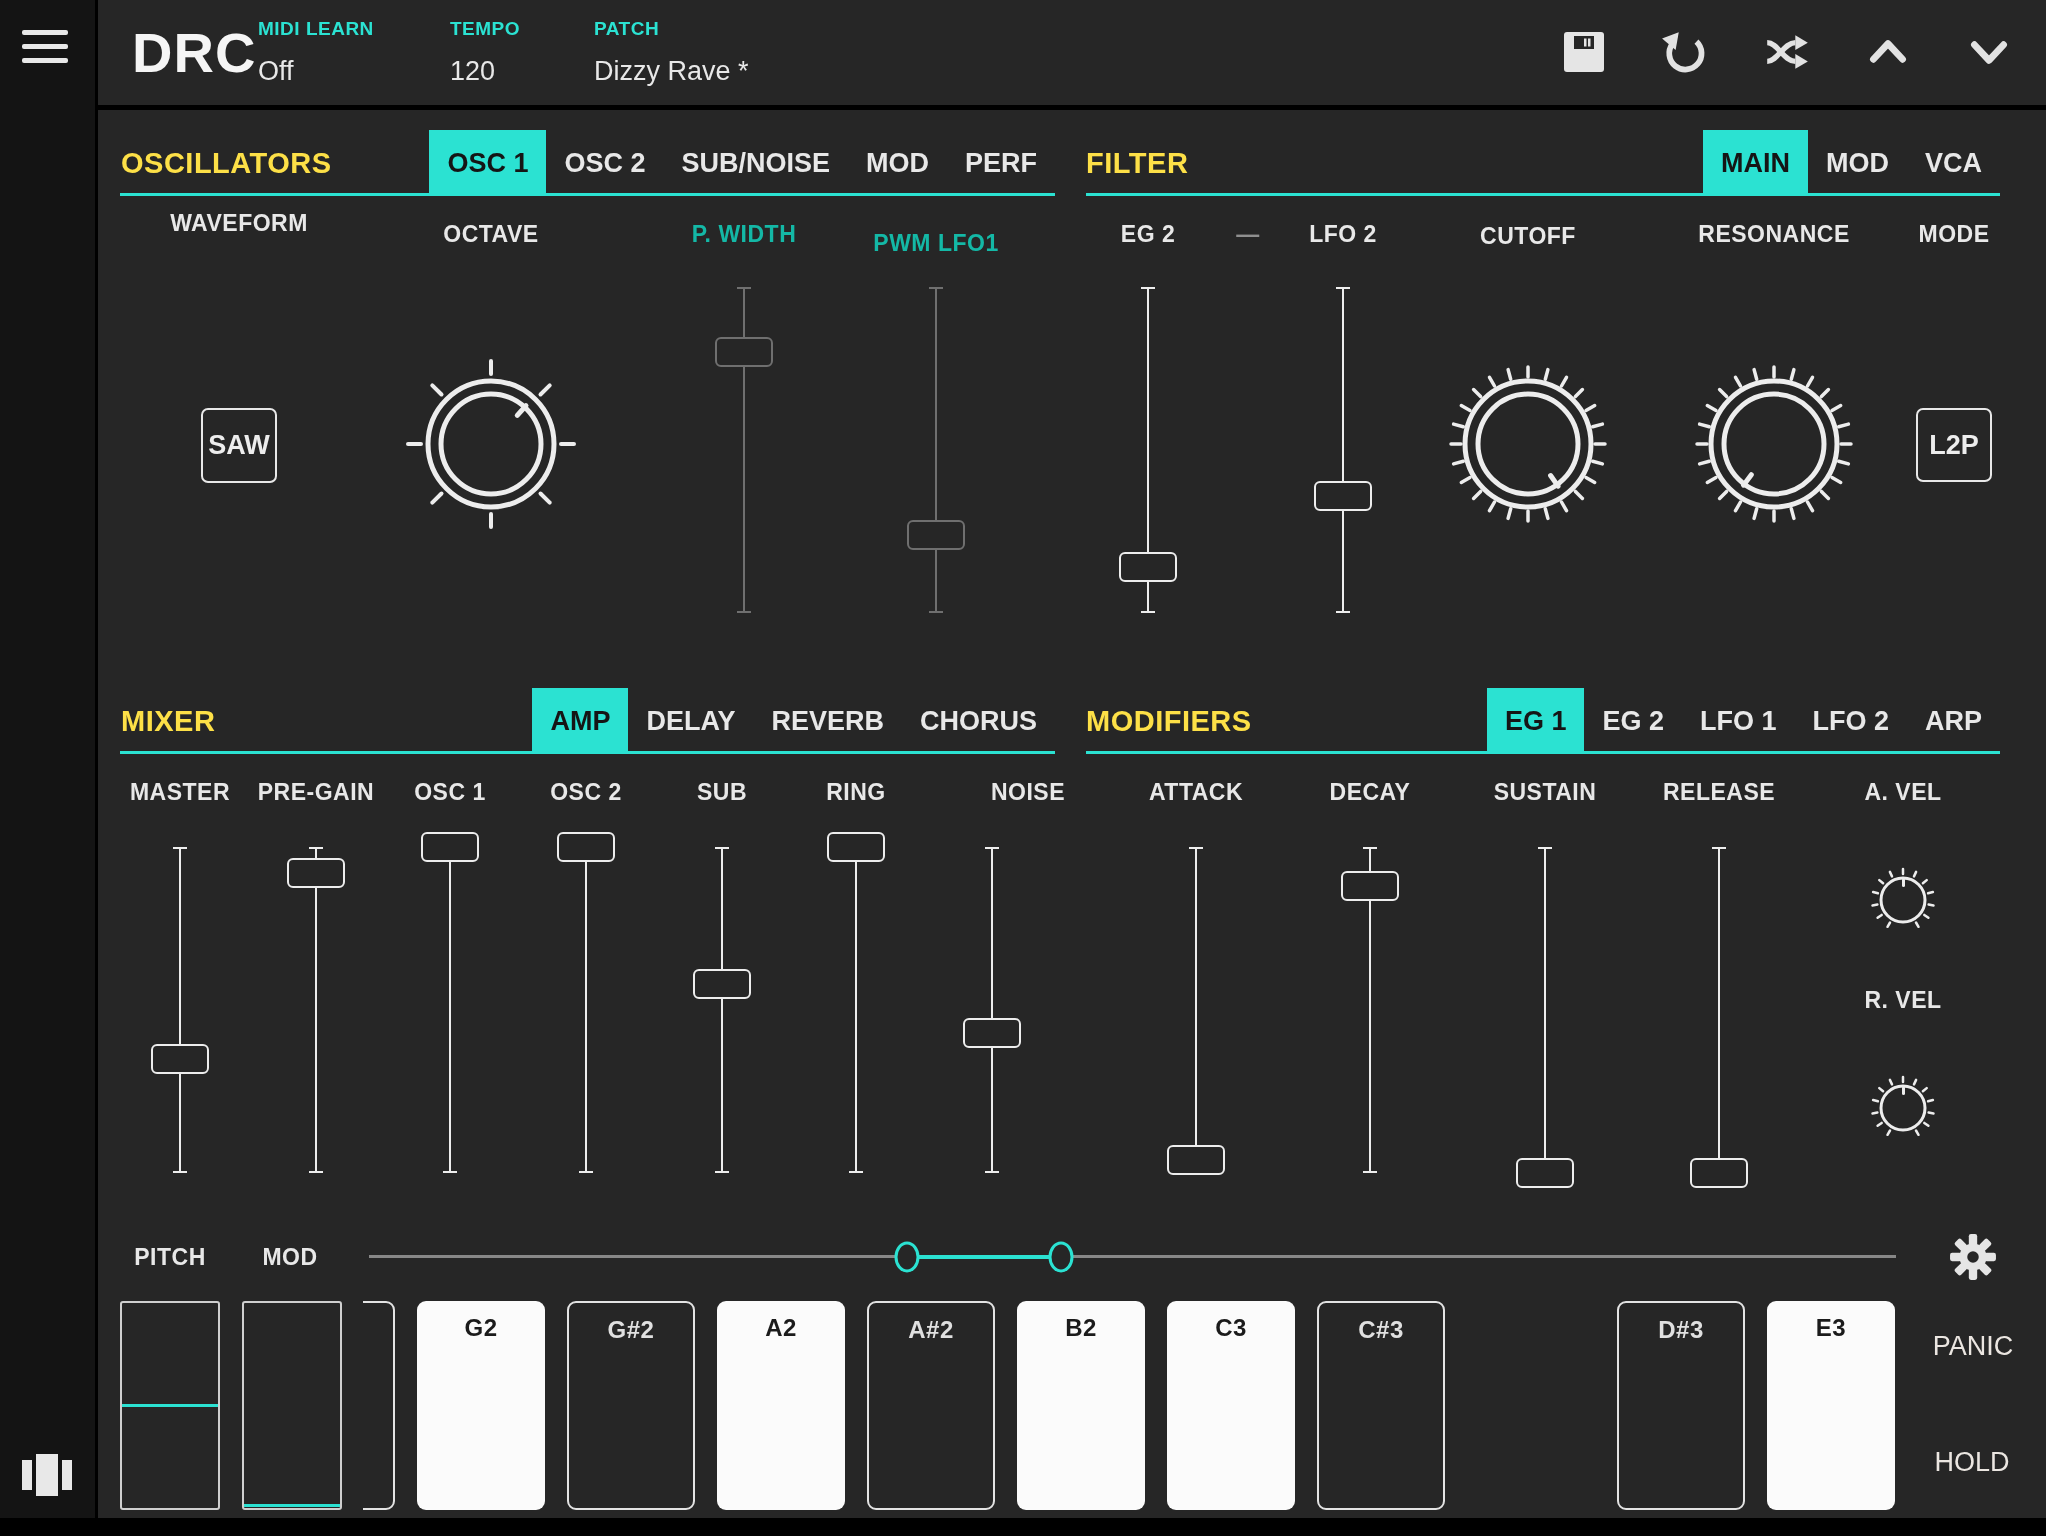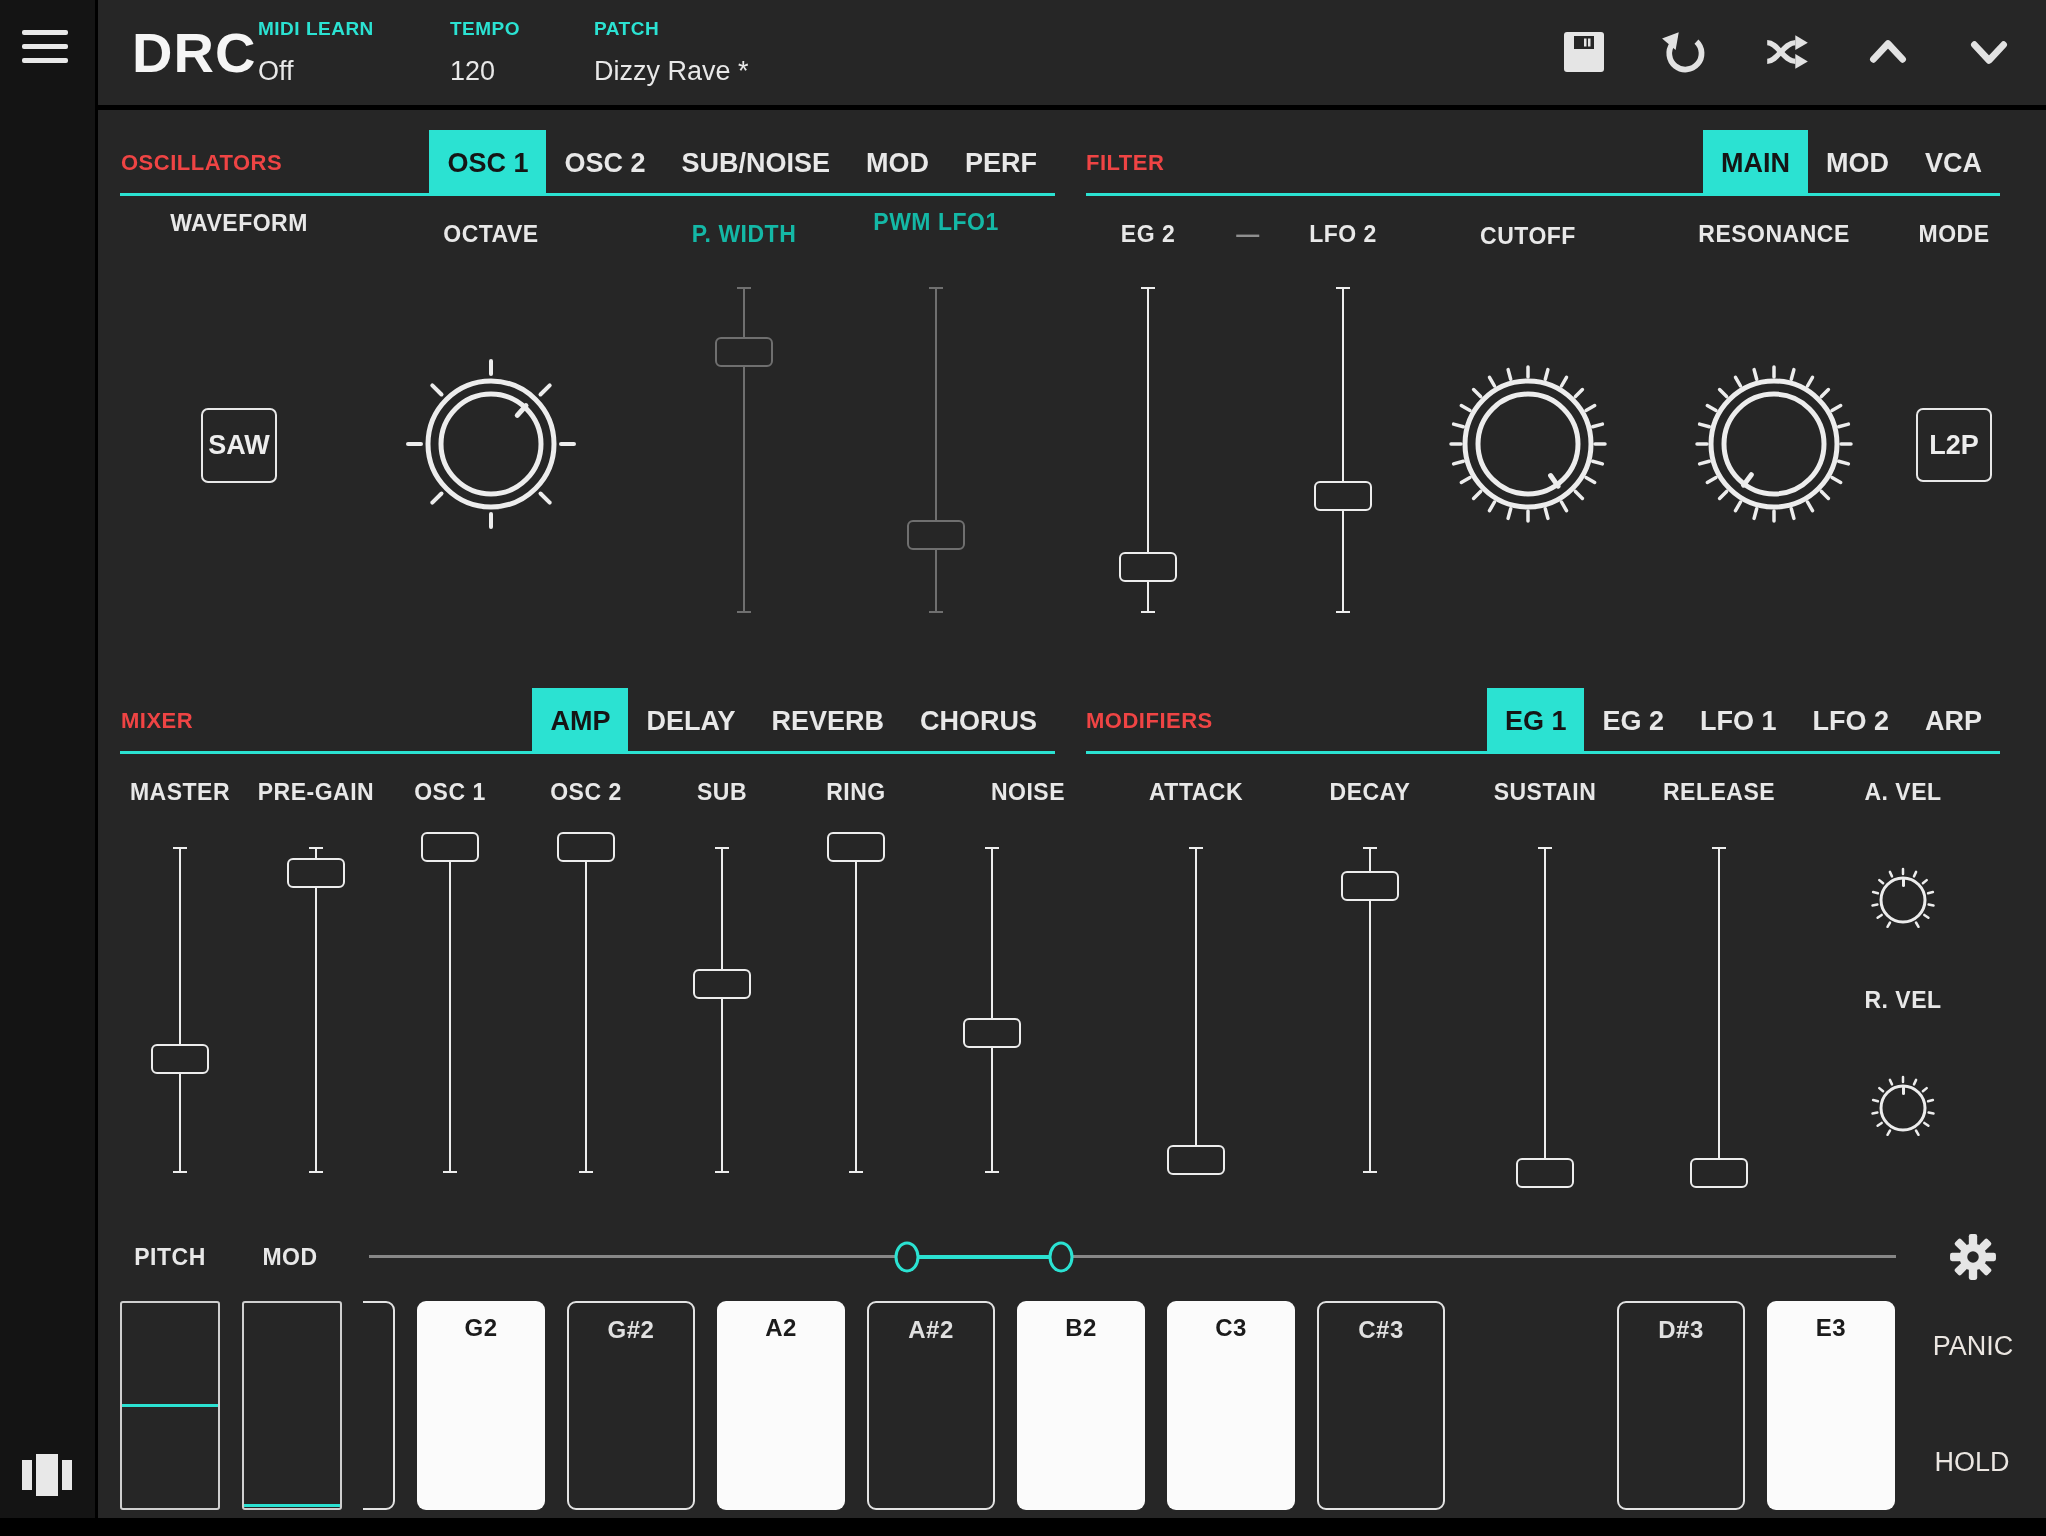--- a/index.html
+++ b/index.html
@@ -25,22 +25,22 @@
   .logo{position:absolute;left:132px;top:0;height:105px;line-height:105px;font-size:56px;font-weight:700;
         color:#f5f5f5;letter-spacing:1px;}
   .tfield{position:absolute;top:0;height:105px;}
   .tfield .flabel{position:absolute;top:18px;font-size:19px;font-weight:600;color:#2be2d2;letter-spacing:.5px;white-space:nowrap;}
   .tfield .fvalue{position:absolute;top:56px;font-size:27px;font-weight:400;color:#e8e8e8;white-space:nowrap;}
   .ibtn{position:absolute;top:20px;width:64px;height:64px;background:none;border:none;cursor:pointer;
         display:flex;align-items:center;justify-content:center;padding:0;}
   .ibtn svg{stroke:#e2e2e2;fill:none;}
 
   
-  .stitle{position:absolute;height:66px;display:flex;align-items:center;color:#ef4444;
-          font-weight:700;font-size:22px;letter-spacing:.5px;white-space:nowrap;}
+  .stitle{position:absolute;height:66px;display:flex;align-items:center;color:#fde047;
+          font-weight:700;font-size:29px;letter-spacing:.5px;white-space:nowrap;}
   .tabs{position:absolute;height:66px;display:flex;justify-content:flex-end;align-items:stretch;}
   .tab{display:flex;align-items:center;padding:0 18px;font-weight:700;font-size:27px;color:#e8e8e8;
        cursor:pointer;white-space:nowrap;}
   .tab.active{background:#2be2d2;color:#151515;}
   .uline{position:absolute;height:3px;background:#2be2d2;}
 
   
   .clabel{position:absolute;transform:translateX(-50%);height:40px;display:flex;align-items:center;
           font-weight:700;font-size:23px;color:#e8e8e8;white-space:nowrap;letter-spacing:.5px;}
   .clabel.dim{color:#14b8a6;}
@@ -177,21 +177,21 @@
   <div class="tabs" style="left:1086px;top:130px;width:914px">
     <div class="tab active">MAIN</div>
     <div class="tab">MOD</div>
     <div class="tab">VCA</div>
   </div>
   <div class="uline" style="left:1086px;top:193px;width:914px"></div>
 
   <div class="clabel" style="left:239px;top:203px">WAVEFORM</div>
   <div class="clabel" style="left:491px;top:214px">OCTAVE</div>
   <div class="clabel dim" style="left:744px;top:214px">P. WIDTH</div>
-  <div class="clabel dim" style="left:936px;top:202px">PWM LFO1</div>
+  <div class="clabel dim" style="left:936px;top:223px">PWM LFO1</div>
   <div class="clabel" style="left:1148px;top:214px">EG 2</div>
   <div class="clabel dash" style="left:1248px;top:214px">—</div>
   <div class="clabel" style="left:1343px;top:214px">LFO 2</div>
   <div class="clabel" style="left:1528px;top:216px">CUTOFF</div>
   <div class="clabel" style="left:1774px;top:214px">RESONANCE</div>
   <div class="clabel" style="left:1954px;top:214px">MODE</div>
 
   <button class="sqbtn" style="left:201px;top:408px;width:76px;height:75px">SAW</button>
 
   <div class="knob lg" style="left: 406px; top: 359px; --angle: 42deg;">

